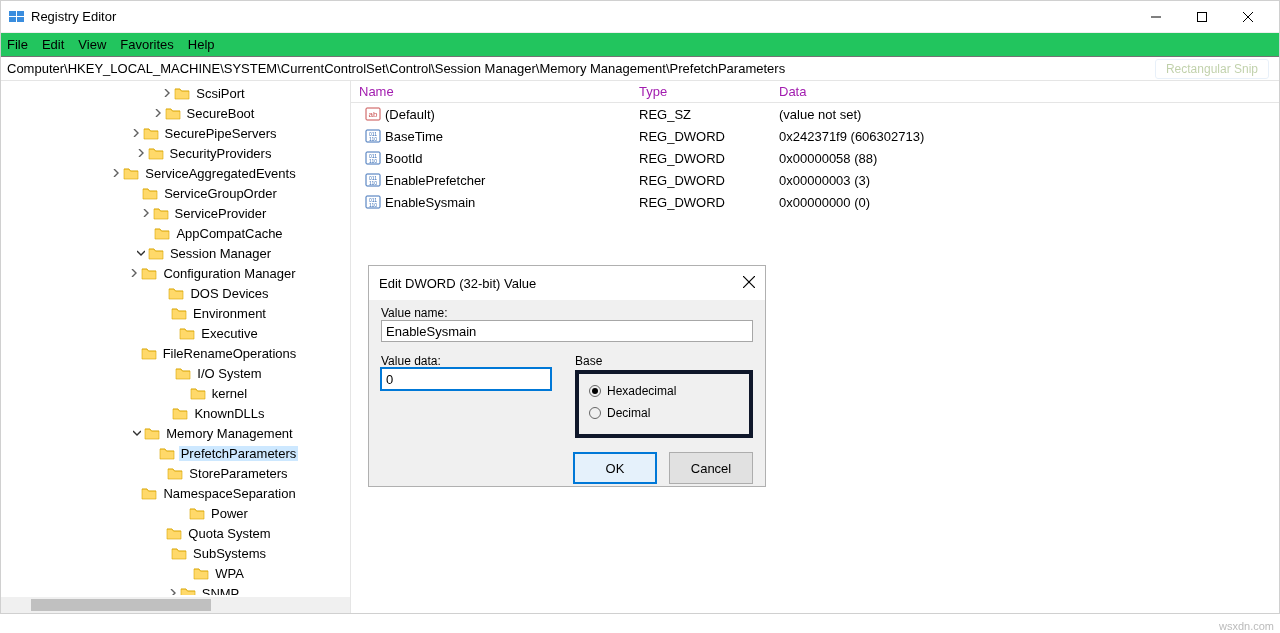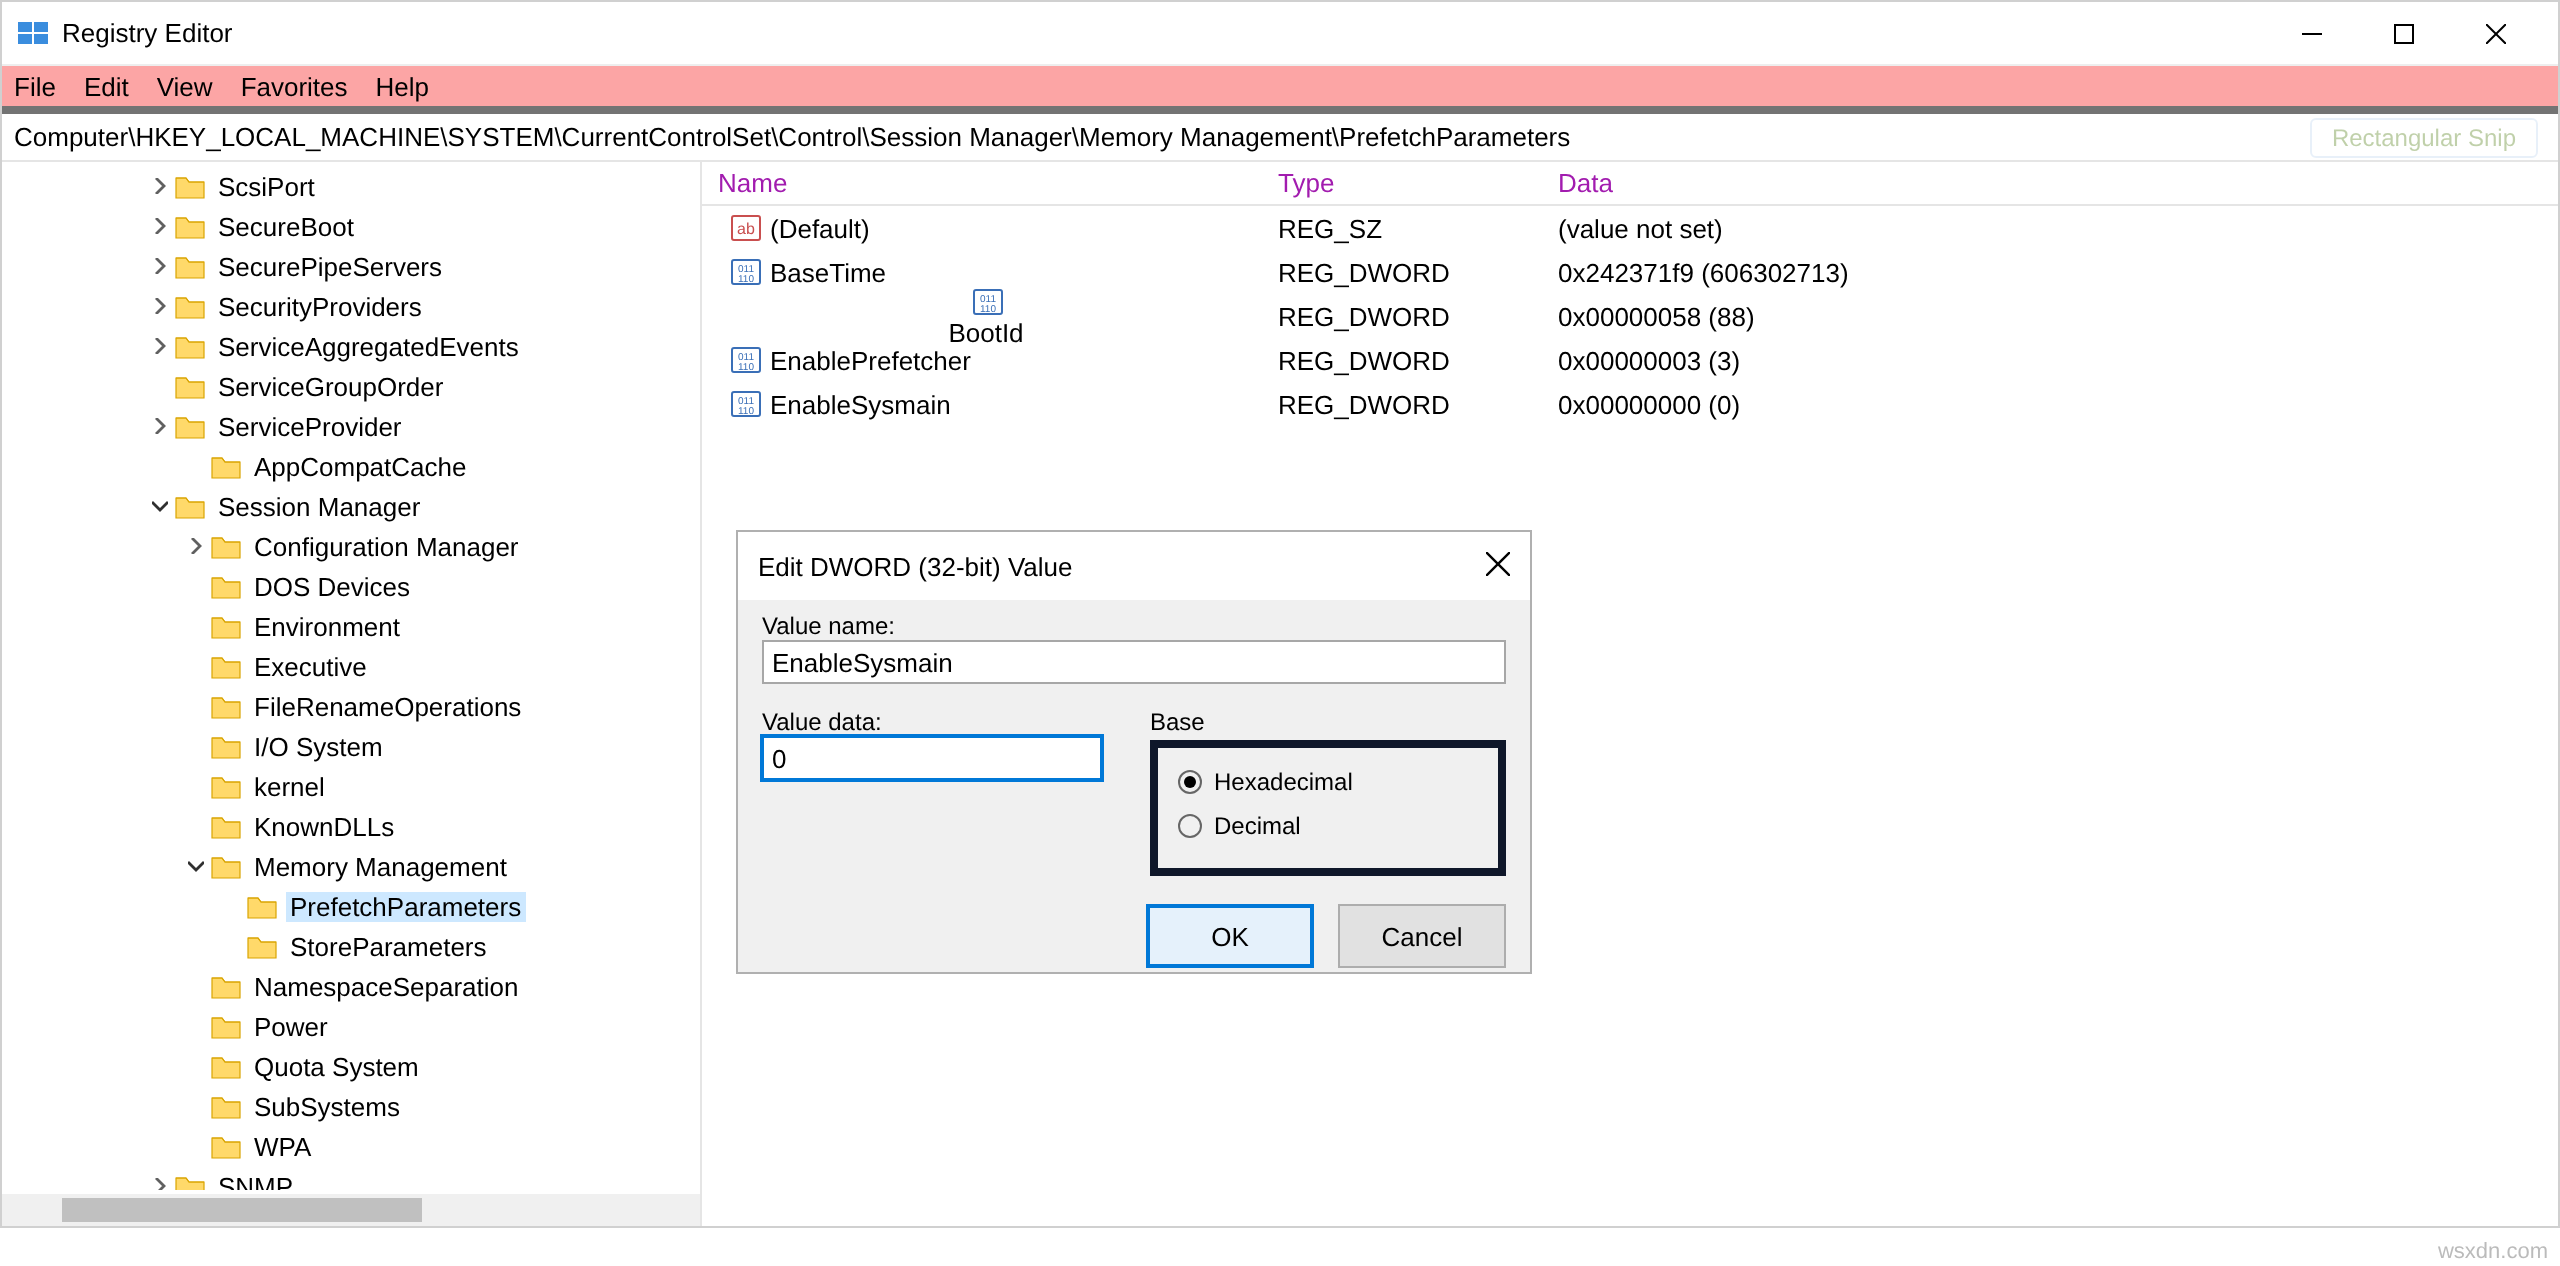--- a/index.html
+++ b/index.html
@@ -6,36 +6,36 @@
   html, body { margin:0; padding:0; background:#fff; color:#000; font-size:13px; width:1280px; height:633px; overflow:hidden; }
   .window { width:1280px; height:614px; display:flex; flex-direction:column; border:1px solid #d0d0d0; }
   
   .titlebar { height:32px; display:flex; align-items:center; padding:0 8px; background:#fff; border-bottom:1px solid #eee; }
   .titlebar .icon { width:16px; height:16px; margin-right:6px; }
   .title { font-size:13px; }
   .titlebar-spacer { flex:1; }
   .winbtn { width:46px; height:30px; display:flex; align-items:center; justify-content:center; }
   .winbtn svg { width:10px; height:10px; }
   
-  .menubar { height:24px; display:flex; align-items:center; padding:0 6px; background:#fca5a5; border-bottom:4px solid #737373; font-size:13px; }
+  .menubar { height:24px; display:flex; align-items:center; padding:0 6px; background:#22c55e; border-bottom:1px solid #737373; font-size:13px; }
   .menubar span { margin-right:14px; }
   
   .addressbar { height:24px; display:flex; align-items:center; padding:0 6px; background:#fff; border-bottom:1px solid #e5e5e5; font-size:13px; position:relative; }
   .addressbar .ghost { position:absolute; right:10px; top:2px; color:#4d7c0f; opacity:.35; border:1px solid #c0d6ee; border-radius:3px; padding:2px 10px; font-size:12px; }
   
   .body { flex:1; display:flex; overflow:hidden; }
   
   .treepane { width:350px; border-right:1px solid #e5e5e5; position:relative; overflow:hidden; }
   .tree { position:absolute; inset:0 16px 18px 0; overflow:auto; padding-top:2px; }
   .tree::-webkit-scrollbar { width:16px; }
   .tree::-webkit-scrollbar-track { background:#f0f0f0; }
   .tree::-webkit-scrollbar-thumb { background:#c0c0c0; }
   .tscrollbar { position:absolute; bottom:0; left:0; right:0; height:16px; background:#f0f0f0; display:flex; align-items:center; }
   .tscrollbar .thumb { height:12px; background:#c0c0c0; margin-left:30px; width:180px; }
-  .row { display:flex; align-items:center; height:20px; white-space:nowrap; }
+  .row { display:flex; align-items:center; height:20px; white-space:nowrap;justify-content:center; }
   .row .indent { display:inline-block; }
   .expander { width:14px; height:14px; display:inline-flex; align-items:center; justify-content:center; color:#606060; font-size:10px; }
   .folder { width:16px; height:14px; display:inline-block; margin-right:4px; }
   .folder svg { width:16px; height:14px; display:block; }
   .row .label { padding:0 2px; }
   .row.selected .label { background:#cde8ff; }
   
   .listpane { flex:1; position:relative; }
   .listhead { display:flex; height:22px; border-bottom:1px solid #e5e5e5; }
   .listhead .col { padding:3px 8px; font-size:13px; color:#a21caf; }
@@ -476,21 +476,21 @@
                   <text x="8" y="8" font-size="5" text-anchor="middle" fill="#3a6fb7" font-family="Tahoma">011</text>
                   <text x="8" y="13" font-size="5" text-anchor="middle" fill="#3a6fb7" font-family="Tahoma">110</text>
                 </svg>
               </span>
               <span style="margin-left: 4px;">BaseTime</span>
             </div>
             <div class="cell col-type">REG_DWORD</div>
             <div class="cell col-data">0x242371f9 (606302713)</div>
           </div>
           <div class="listrow">
-            <div class="cell col-name" style="display: flex; align-items: center; flex-direction: column;">
+            <div class="cell col-name" style="display: flex; align-items: center;">
               <span class="valicon">
                 <svg width="16" height="16" viewBox="0 0 16 16">
                   <rect x="1" y="2" width="14" height="12" rx="1" fill="#fff" stroke="#3a6fb7"></rect>
                   <text x="8" y="8" font-size="5" text-anchor="middle" fill="#3a6fb7" font-family="Tahoma">011</text>
                   <text x="8" y="13" font-size="5" text-anchor="middle" fill="#3a6fb7" font-family="Tahoma">110</text>
                 </svg>
               </span>
               <span style="margin-left: 4px;">BootId</span>
             </div>
             <div class="cell col-type">REG_DWORD</div>

